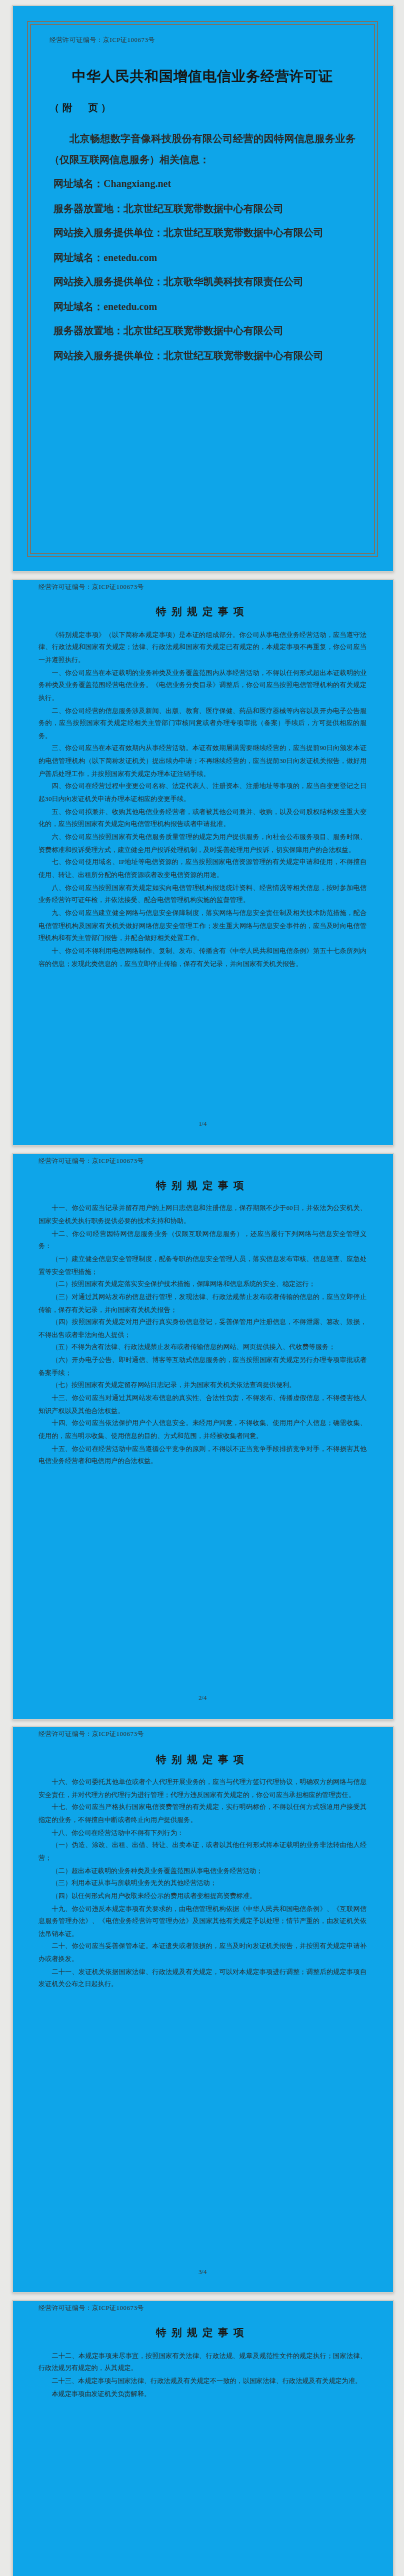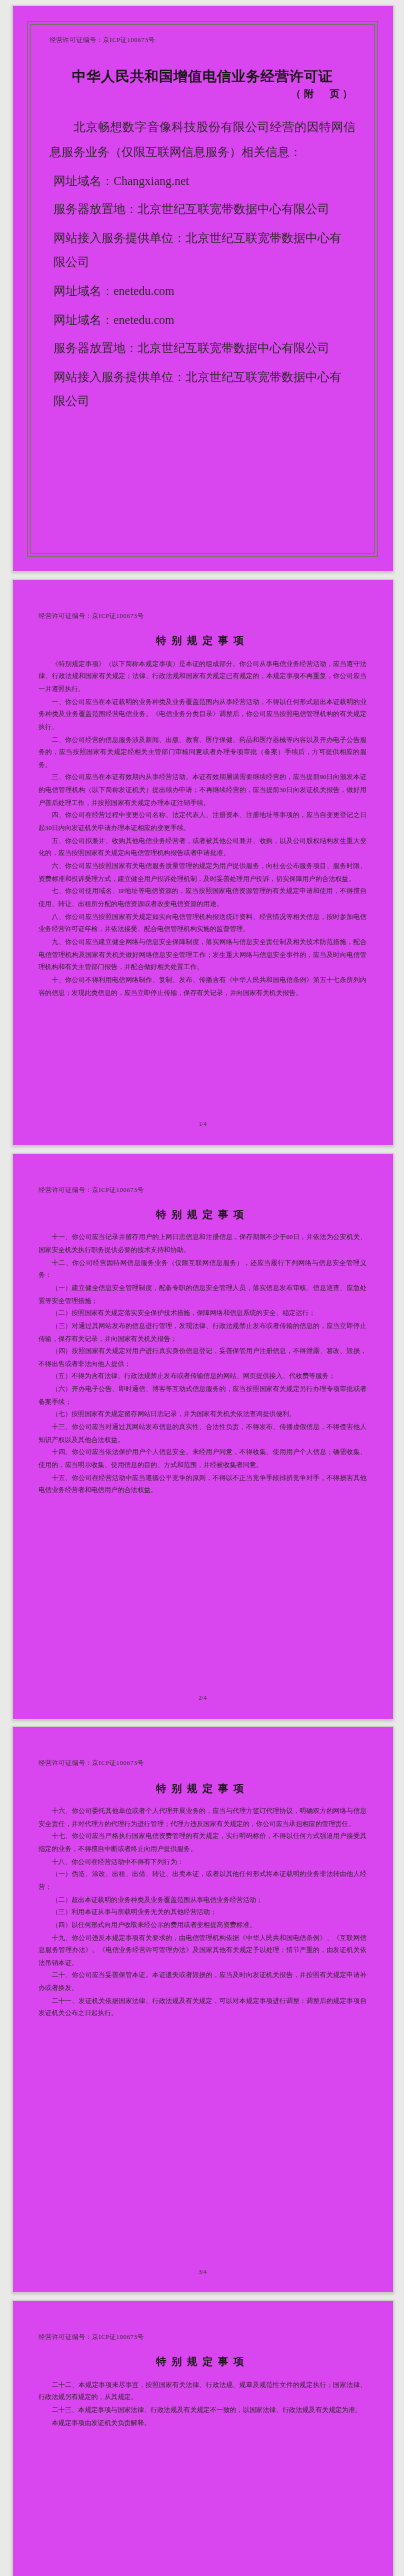--- a/index.html
+++ b/index.html
@@ -13,21 +13,21 @@
     height: 2873px;
     padding-top: 5.2px;
     margin: 0;
     position: relative;
     background: #e9e9e7;
   }
   .page {
     width: 382px;
     height: 567px;
     margin: 0 auto 6.7px auto;
-    background: #d946ef;
+    background: #0ea5e9;
     border: 0.5px solid #cfcfc9;
     box-shadow: 0 1px 2.6px rgba(0,0,0,0.18);
     position: relative;
     overflow: hidden;
   }
   
   .cert-frame {
     position: absolute;
     top: 14.4px; left: 14.4px; right: 14.4px; bottom: 14.4px;
     border: 1px solid #7a7468;
@@ -45,37 +45,38 @@
   }
   .cert-title {
     margin: 23px 0 0 0;
     text-align: center;
     font-size: 14px;
     font-weight: bold;
     color: #181614;
     letter-spacing: 0.5px;
   }
   .cert-subtitle {
-    text-align: right;
+    text-align: left;
     font-size: 9.8px;
     font-weight: bold;
     letter-spacing: 3.1px;
-    margin-top: 2px;
+    margin-top: 16px;
     color: #181614;
   }
   .cert-body {
     margin-top: 14.4px;
-    font-size: 12px;
+    font-size: 10px;
     line-height: 2.05;
     color: #2c2a27;
+    font-weight: bold;
   }
   .cert-intro { margin: 0 0 1px 0; text-indent: 2em; text-align: justify; }
   .cert-line  { margin: 4px; }
   
-  .prov-inner { padding: 32px 26px 0 26px; font-family: Liberation Serif, serif; }
+  .prov-inner { padding: 3px 26px 0 26px; font-family: Liberation Serif, serif; }
   .prov-title {
     margin: 13.4px 0 9.3px 0;
     text-align: center;
     font-size: 10.3px;
     font-weight: bold;
     letter-spacing: 5.2px;
     color: #1c1a18;
   }
   .prov-body p {
     margin: 0;
@@ -106,20 +107,21 @@
         </div>
         <h1 class="cert-title">中华人民共和国增值电信业务经营许可证</h1>
         <div class="cert-subtitle">（附　页）</div>
         <div class="cert-body">
           <p class="cert-intro">北京畅想数字音像科技股份有限公司经营的因特网信息服务业务（仅限互联网信息服务）相关信息：</p>
           <div>
               <p class="cert-line">网址域名：Changxiang.net</p>
               <p class="cert-line">服务器放置地：北京世纪互联宽带数据中心有限公司</p>
               <p class="cert-line">网站接入服务提供单位：北京世纪互联宽带数据中心有限公司</p>
               <p class="cert-line">网址域名：enetedu.com</p>
+              <p class="cert-line">网站接入服务提供单位：北京歌华凯美科技有限责任公司</p>
               <p class="cert-line">网址域名：enetedu.com</p>
               <p class="cert-line">服务器放置地：北京世纪互联宽带数据中心有限公司</p>
               <p class="cert-line">网站接入服务提供单位：北京世纪互联宽带数据中心有限公司</p>
             </div>
         </div>
       </div>
     </div>
   </section>
 
   <section class="page">

